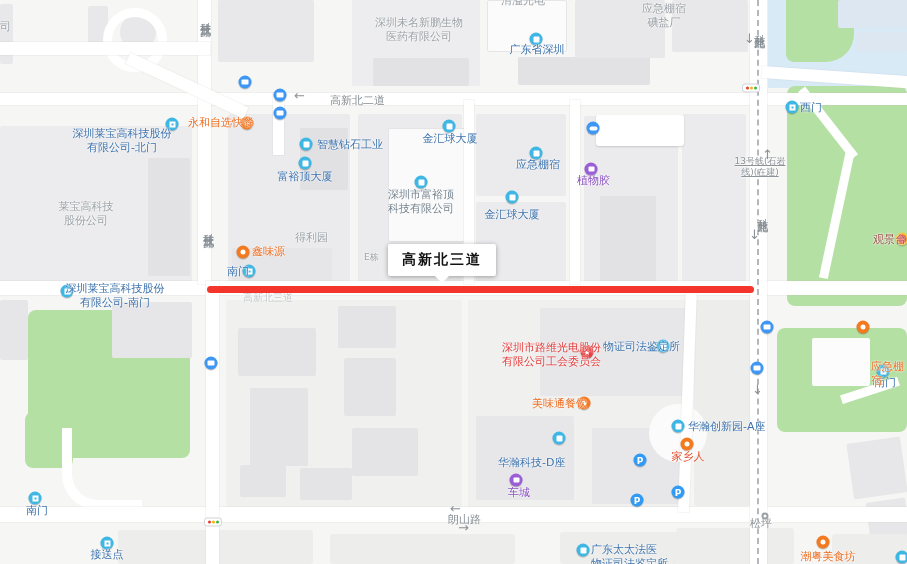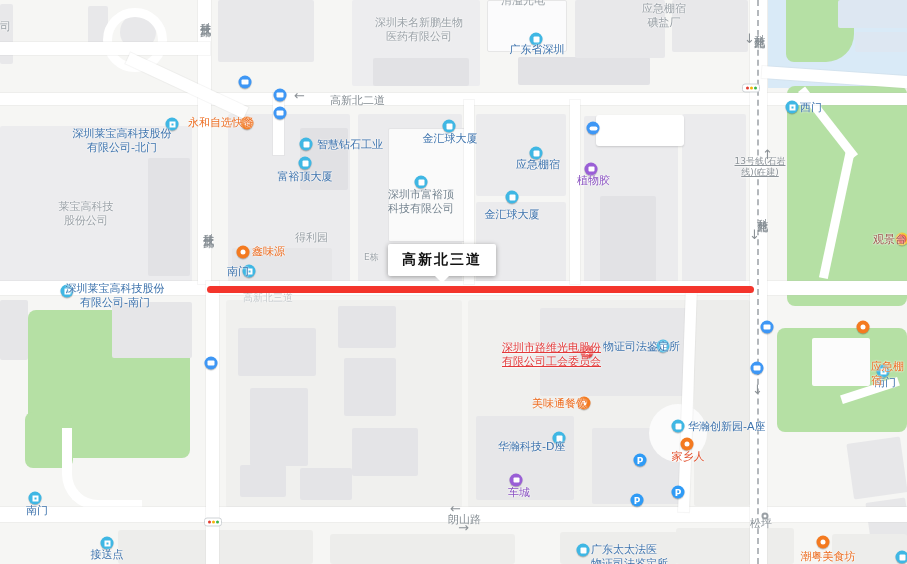--- a/index.html
+++ b/index.html
@@ -13,21 +13,21 @@
   
   .road{position:absolute;background:#ffffff;box-shadow:0 0 0 1px rgba(180,180,180,.12);z-index:10;}
   .path{position:absolute;background:#ffffff;z-index:7;}
   .dash{position:absolute;border-left:2px dashed #b4b8bc;width:0;z-index:12;}
   
   .route{position:absolute;height:7px;background:#f4352c;border-radius:4px;z-index:40;}
   
   .lbl{position:absolute;font-size:11px;line-height:1.25;white-space:pre-line;color:#9aa1a7;
        z-index:55;text-shadow:0 0 2px #fff,0 0 2px #fff;}
   .c{transform:translateX(-50%);text-align:center;}
-  .blue{color:#3c72ac;} .grayblue{color:#74838f;} .orange{color:#ec6c20;} .red{color:#e23a3a;text-decoration:underline;}
+  .blue{color:#3c72ac;} .grayblue{color:#74838f;} .orange{color:#ec6c20;} .red{color:#e23a3a;}
   .red2{color:#e2512e;} .purple{color:#8a52c2;} .darkred{color:#9c554c;}
   .roadlbl{color:#858d93;z-index:30;}
   .faint{color:#c3c8cb;z-index:35;font-size:10px;}
   .vlbl{writing-mode:vertical-rl;text-orientation:upright;letter-spacing:1px;}
   .tiny{font-size:9px;}
   
   .micon{position:absolute;width:13px;height:13px;border-radius:50%;transform:translate(-50%,-50%);
         display:flex;align-items:center;justify-content:center;z-index:50;color:#fff;
         box-shadow:0 1px 1px rgba(0,0,0,.25);}
   .micon i{display:block;}
@@ -301,21 +301,21 @@
   <div class="chip" style="left:596px;top:115px;width:88px;height:31px;"></div>
   <div class="lbl blue c" style="left:538px;top:158px;">应急棚宿</div>
   <div class="lbl grayblue c" style="left:421px;top:188px;">深圳市富裕顶
 科技有限公司</div>
   <div class="lbl blue c" style="left:512px;top:208px;">金汇球大厦</div>
   <div class="lbl blue" style="left:227px;top:265px;">南门</div>
   <div class="lbl blue c" style="left:115px;top:282px;">深圳莱宝高科技股份
 有限公司-南门</div>
   <div class="lbl blue" style="left:603px;top:340px;">物证司法鉴定所</div>
   <div class="lbl blue" style="left:688px;top:420px;">华瀚创新园-A座</div>
-  <div class="lbl blue" style="left:498px;top:440px;">华瀚科技-D座</div>
+  <div class="lbl blue" style="left:498px;top:456px;">华瀚科技-D座</div>
   <div class="lbl blue" style="left:591px;top:543px;">广东太太法医
 物证司法鉴定所</div>
   <div class="lbl blue c" style="left:107px;top:548px;">接送点</div>
   <div class="lbl blue c" style="left:37px;top:504px;">南门</div>
   <div class="lbl blue c" style="left:885px;top:376px;">南门</div>
 
   <div class="lbl orange" style="left:188px;top:116px;">永和自选快餐</div>
   <div class="lbl orange" style="left:252px;top:245px;">鑫味源</div>
   <div class="lbl purple" style="left:577px;top:174px;">植物胶</div>
   <div class="lbl red" style="left:502px;top:341px;">深圳市路维光电股份

